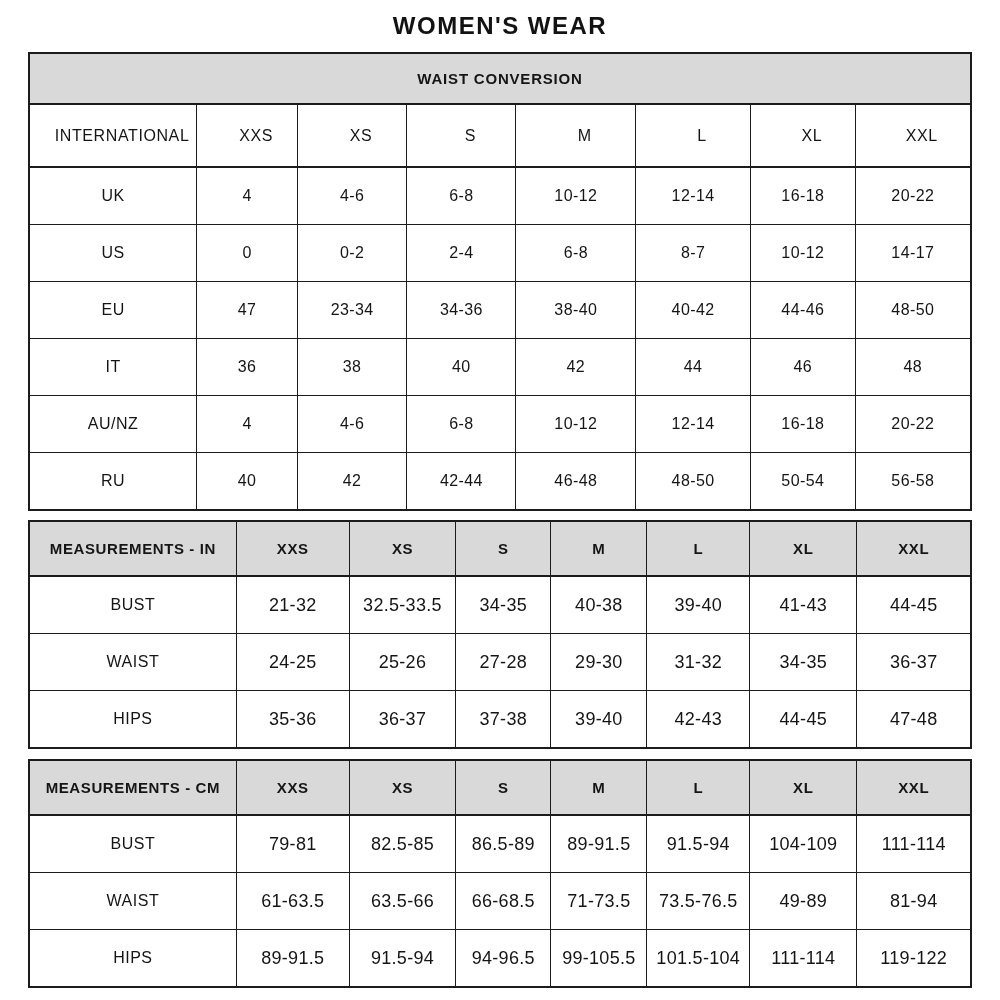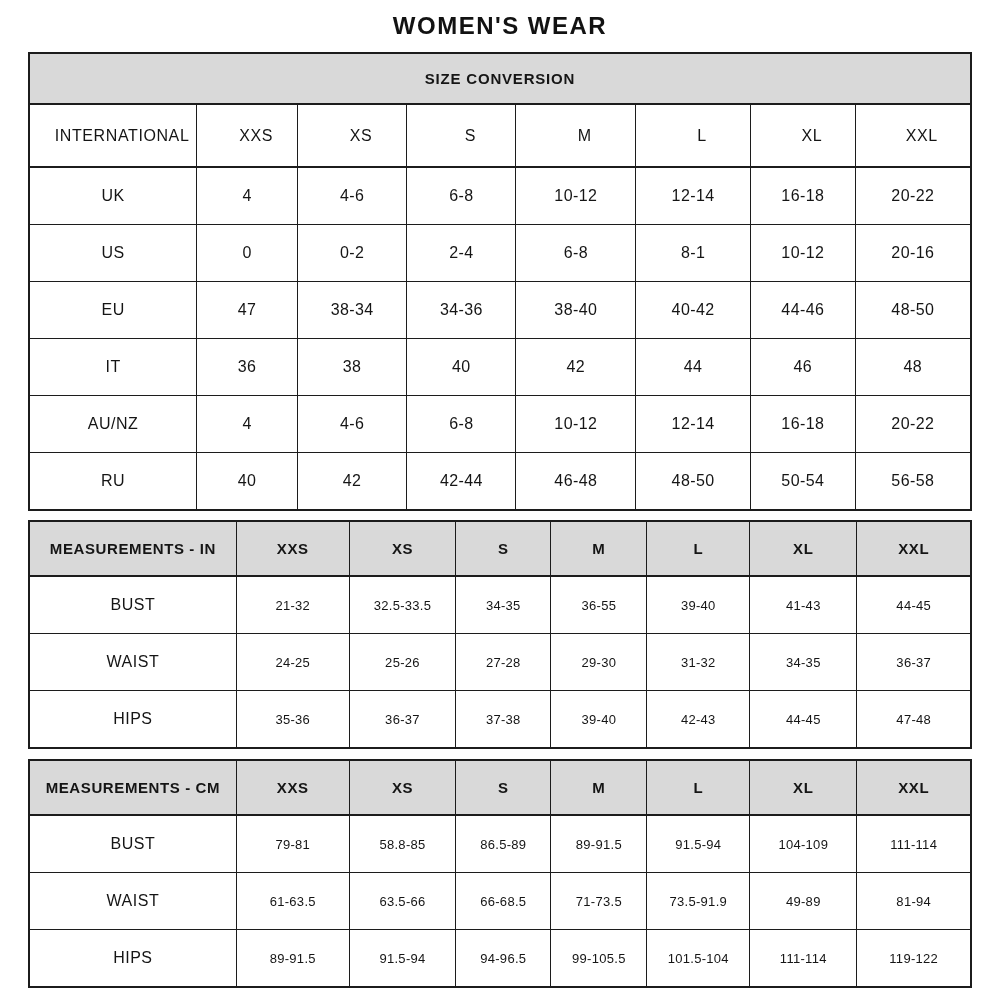--- a/index.html
+++ b/index.html
@@ -68,21 +68,21 @@
   .t-meas .head-row td {
     background: #d9d9d9;
     height: 53px;
     font-weight: bold;
     font-size: 15px;
     letter-spacing: 0.6px;
     border-bottom: 2px solid #1c1c1c;
   }
   .t-meas tbody td {
     height: 56px;
-    font-size: 13px;
+    font-size: 18px;
     letter-spacing: 0.3px;
   }
   .t-meas tbody td.row-label,
   .t-conv tbody td.row-label {
     font-size: 16px;
     letter-spacing: 0.5px;
     margin-left: 16px;
   }
 </style>
 </head>
@@ -98,21 +98,21 @@
         <col style="width:10.7%">
         <col style="width:11.6%">
         <col style="width:11.6%">
       <col style="width:12.7%">
         <col style="width:12.2%">
         <col style="width:11.1%">
         <col style="width:12.3%">
     </colgroup>
     <thead>
       <tr>
-        <td class="band-cell" colspan="8">SIZE CONVERSION</td>
+        <td class="band-cell" colspan="8">WAIST CONVERSION</td>
       </tr>
       <tr class="head-row">
         <td>INTERNATIONAL</td>
         <td>XXS</td>
         <td>XS</td>
         <td>S</td>
         <td>M</td>
         <td>L</td>
         <td>XL</td>
         <td>XXL</td>
@@ -128,28 +128,28 @@
           <td>12-14</td>
           <td>16-18</td>
           <td>20-22</td>
         </tr>
         <tr>
           <td class="row-label">US</td>
           <td>0</td>
           <td>0-2</td>
           <td>2-4</td>
           <td>6-8</td>
-          <td>8-1</td>
+          <td>8-7</td>
           <td>10-12</td>
-          <td>20-16</td>
+          <td>14-17</td>
         </tr>
         <tr>
           <td class="row-label">EU</td>
           <td>47</td>
-          <td>38-34</td>
+          <td>23-34</td>
           <td>34-36</td>
           <td>38-40</td>
           <td>40-42</td>
           <td>44-46</td>
           <td>48-50</td>
         </tr>
         <tr>
           <td class="row-label">IT</td>
           <td>36</td>
           <td>38</td>
@@ -204,21 +204,21 @@
         <td>XL</td>
         <td>XXL</td>
       </tr>
     </thead>
     <tbody>
         <tr>
           <td class="row-label">BUST</td>
           <td>21-32</td>
           <td>32.5-33.5</td>
           <td>34-35</td>
-          <td>36-55</td>
+          <td>40-38</td>
           <td>39-40</td>
           <td>41-43</td>
           <td>44-45</td>
         </tr>
         <tr>
           <td class="row-label">WAIST</td>
           <td>24-25</td>
           <td>25-26</td>
           <td>27-28</td>
           <td>29-30</td>
@@ -259,34 +259,34 @@
         <td>M</td>
         <td>L</td>
         <td>XL</td>
         <td>XXL</td>
       </tr>
     </thead>
     <tbody>
         <tr>
           <td class="row-label">BUST</td>
           <td>79-81</td>
-          <td>58.8-85</td>
+          <td>82.5-85</td>
           <td>86.5-89</td>
           <td>89-91.5</td>
           <td>91.5-94</td>
           <td>104-109</td>
           <td>111-114</td>
         </tr>
         <tr>
           <td class="row-label">WAIST</td>
           <td>61-63.5</td>
           <td>63.5-66</td>
           <td>66-68.5</td>
           <td>71-73.5</td>
-          <td>73.5-91.9</td>
+          <td>73.5-76.5</td>
           <td>49-89</td>
           <td>81-94</td>
         </tr>
         <tr>
           <td class="row-label">HIPS</td>
           <td>89-91.5</td>
           <td>91.5-94</td>
           <td>94-96.5</td>
           <td>99-105.5</td>
           <td>101.5-104</td>

